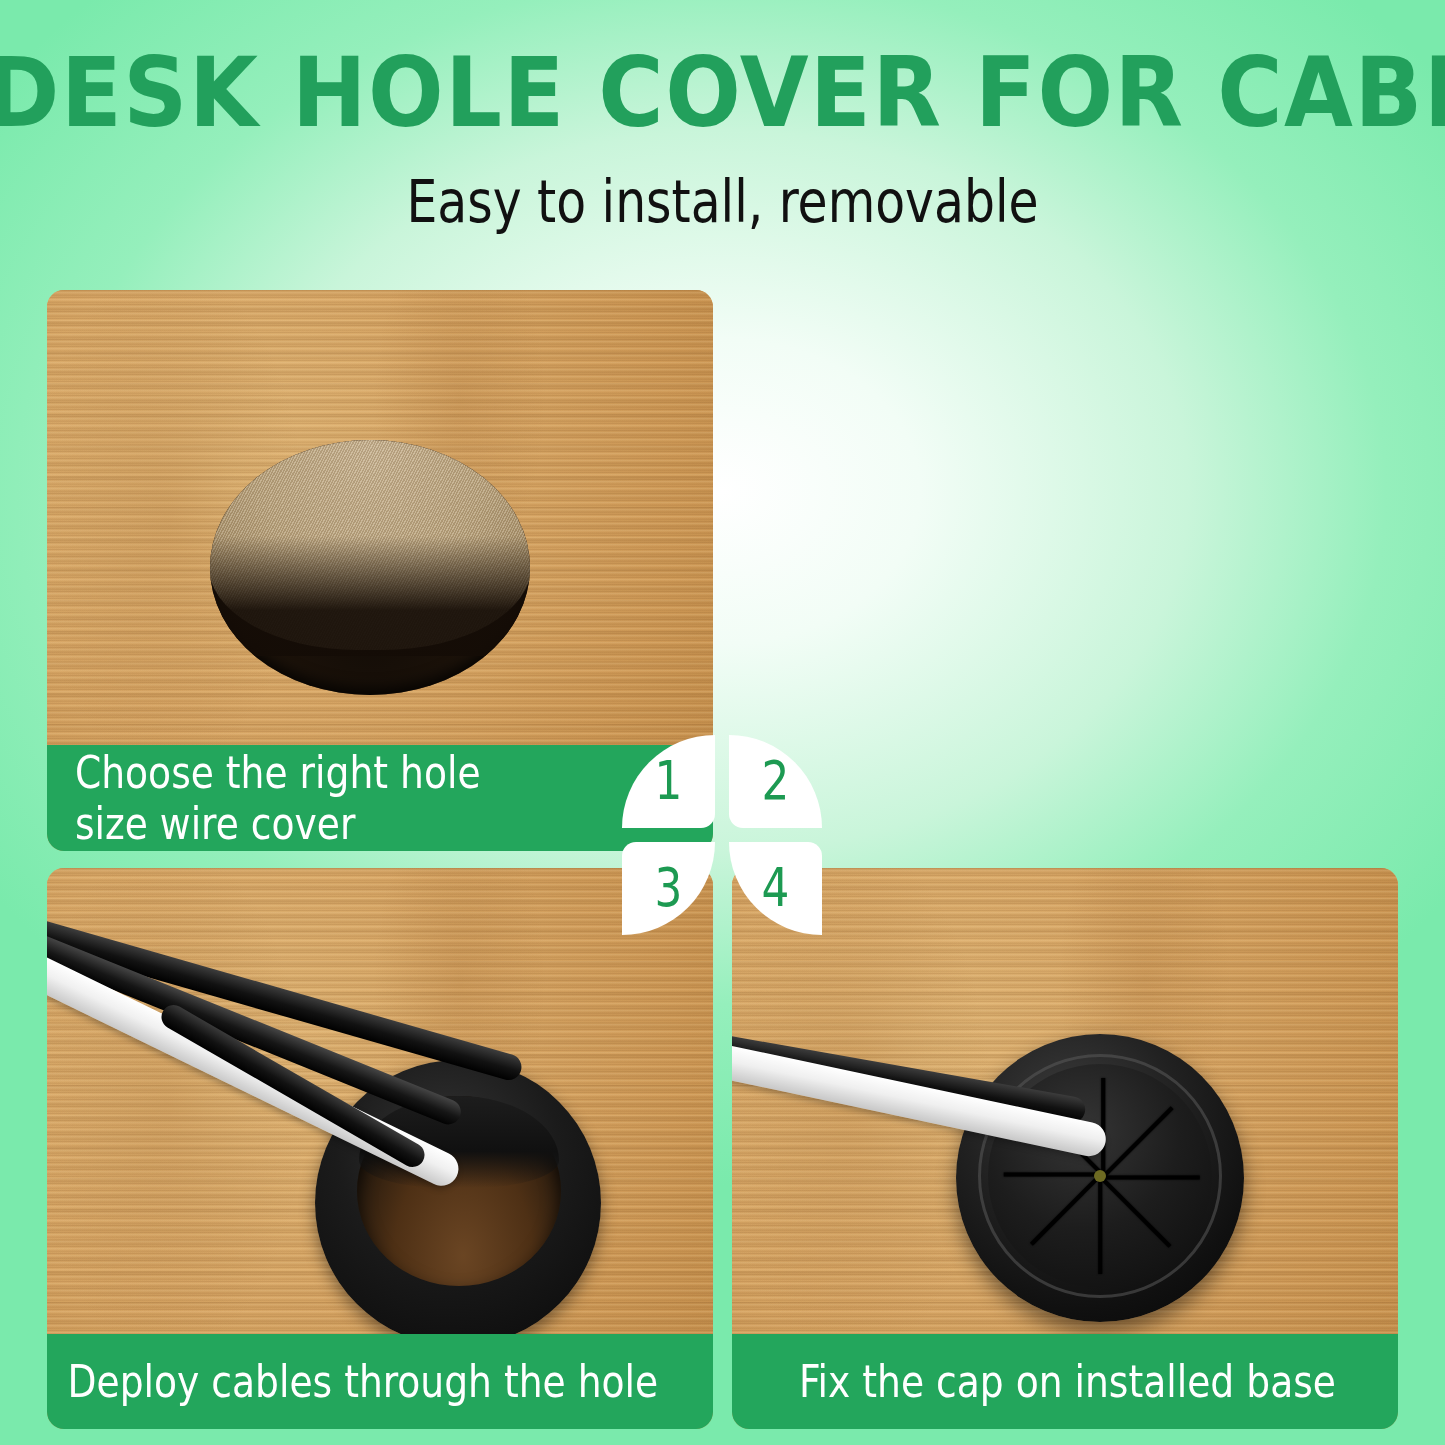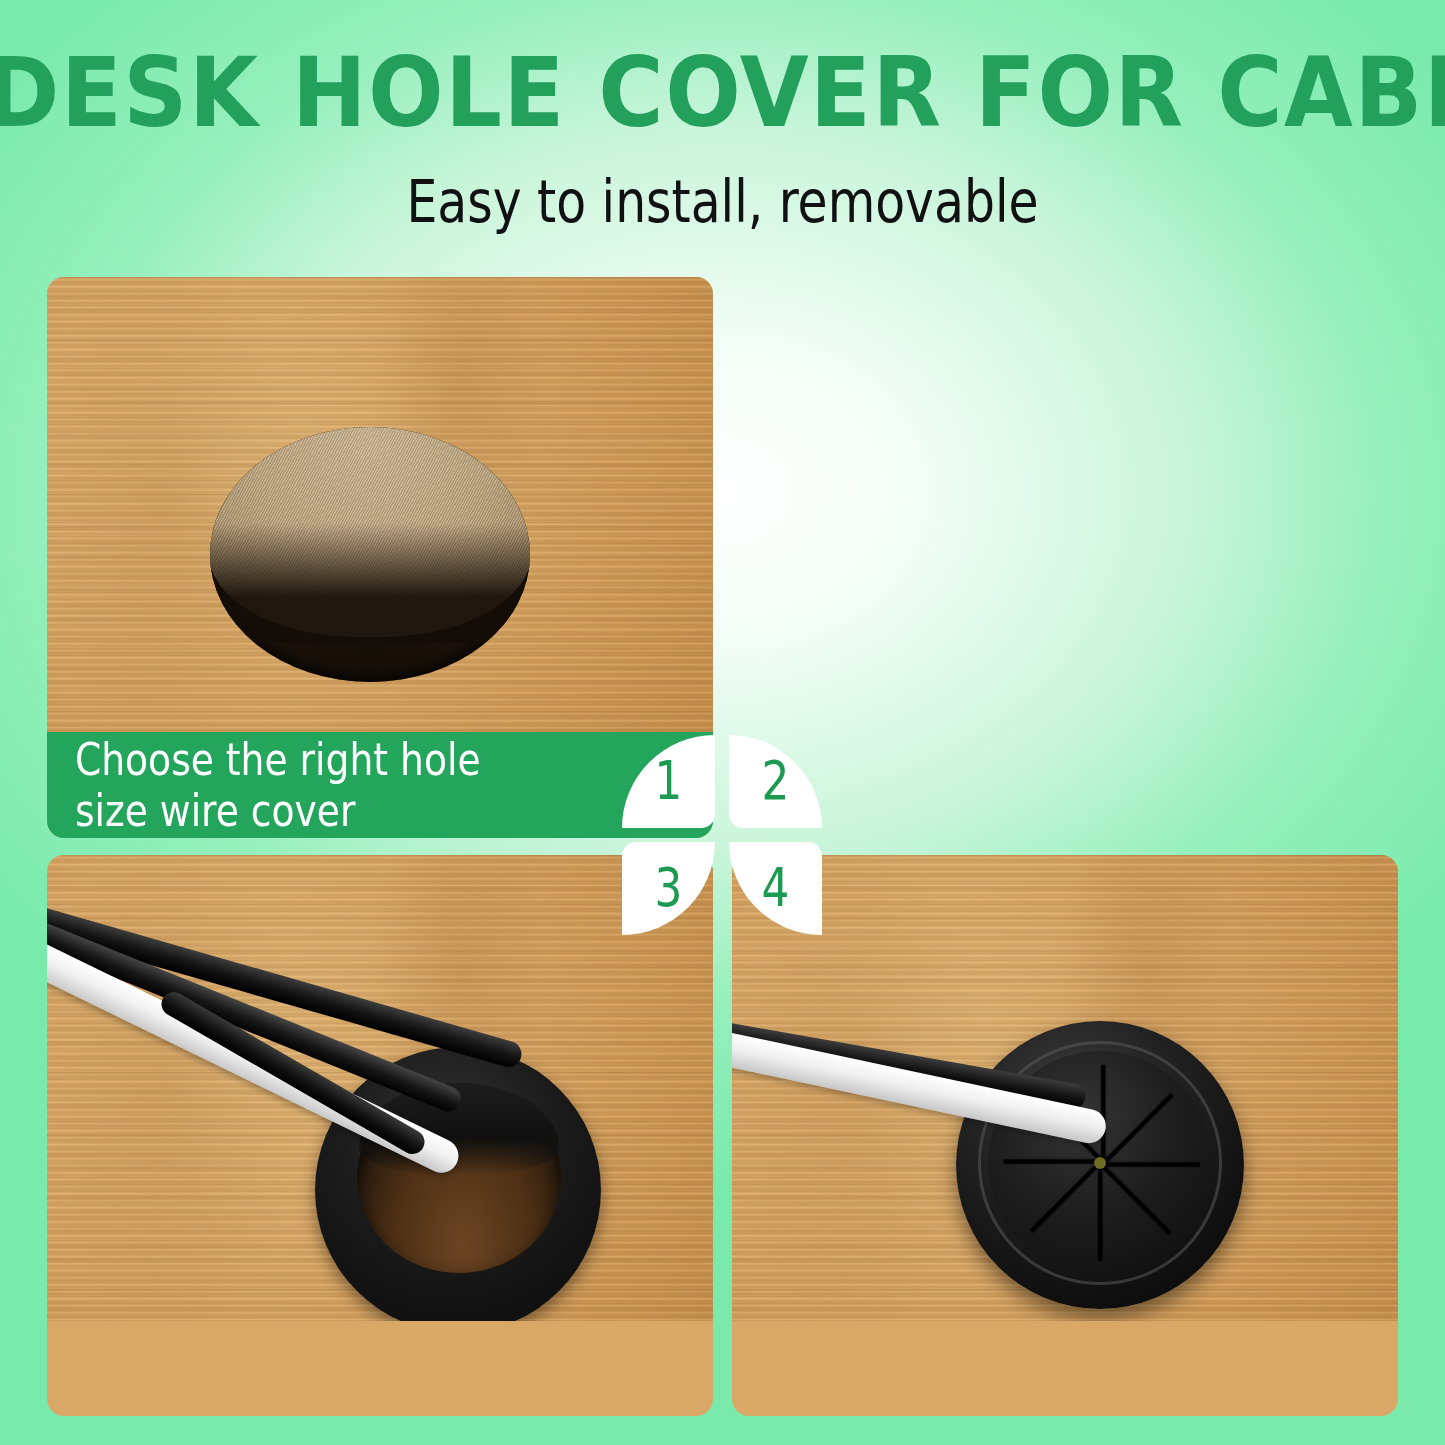--- a/index.html
+++ b/index.html
@@ -63,20 +63,21 @@
     height: 1139px;
   }
 
   .card {
     position: absolute;
     width: 666px;
     height: 561px;
     border-radius: 17px;
     overflow: hidden;
     background: #d9a867;
+    margin-top: 13px;
   }
   .card.c1 { left: 0;   top: 0; }
   .card.c2 { left: 685px; top: 0; }
   .card.c3 { left: 0;   top: 578px; }
   .card.c4 { left: 685px; top: 578px; }
 
   
   .photo {
     position: absolute;
     left: 0; top: 0;
@@ -441,20 +442,23 @@
     <div class="card c3">
       <div class="photo">
         <div class="wood"></div>
         <div class="base3"></div>
         <div class="base3-bore"></div>
         <div class="cab cab-blk1"></div>
         <div class="cab cab-blk2"></div>
         <div class="cab cab-wht"></div>
         <div class="cab cab-blk3"></div>
       </div>
+      <div class="caption">
+        <span>Deploy cables through the hole</span>
+      </div>
     </div>
 
     <div class="card c4">
       <div class="photo">
         <div class="wood"></div>
         <div class="cap4"></div>
         <div class="cap4-ridge"></div>
         <div class="cap4-face">
           <div class="slit" style="transform: rotate(0deg) translateX(-50%);"></div>
           <div class="slit" style="transform: rotate(45deg) translateX(-50%);"></div>
@@ -462,20 +466,23 @@
           <div class="slit" style="transform: rotate(135deg) translateX(-50%);"></div>
           <div class="slit" style="transform: rotate(180deg) translateX(-50%);"></div>
           <div class="slit" style="transform: rotate(225deg) translateX(-50%);"></div>
           <div class="slit" style="transform: rotate(270deg) translateX(-50%);"></div>
           <div class="slit" style="transform: rotate(315deg) translateX(-50%);"></div>
           <div class="cap4-hub"></div>
         </div>
         <div class="cap4-cableblk"></div>
         <div class="cap4-cablewht"></div>
       </div>
+      <div class="caption">
+        <span>Fix the cap on installed base</span>
+      </div>
     </div>
 
   </div>
 
   <div class="hub">
     <div class="quad q1">
         <span>1</span>
       </div>
     <div class="quad q2">
         <span>2</span>

